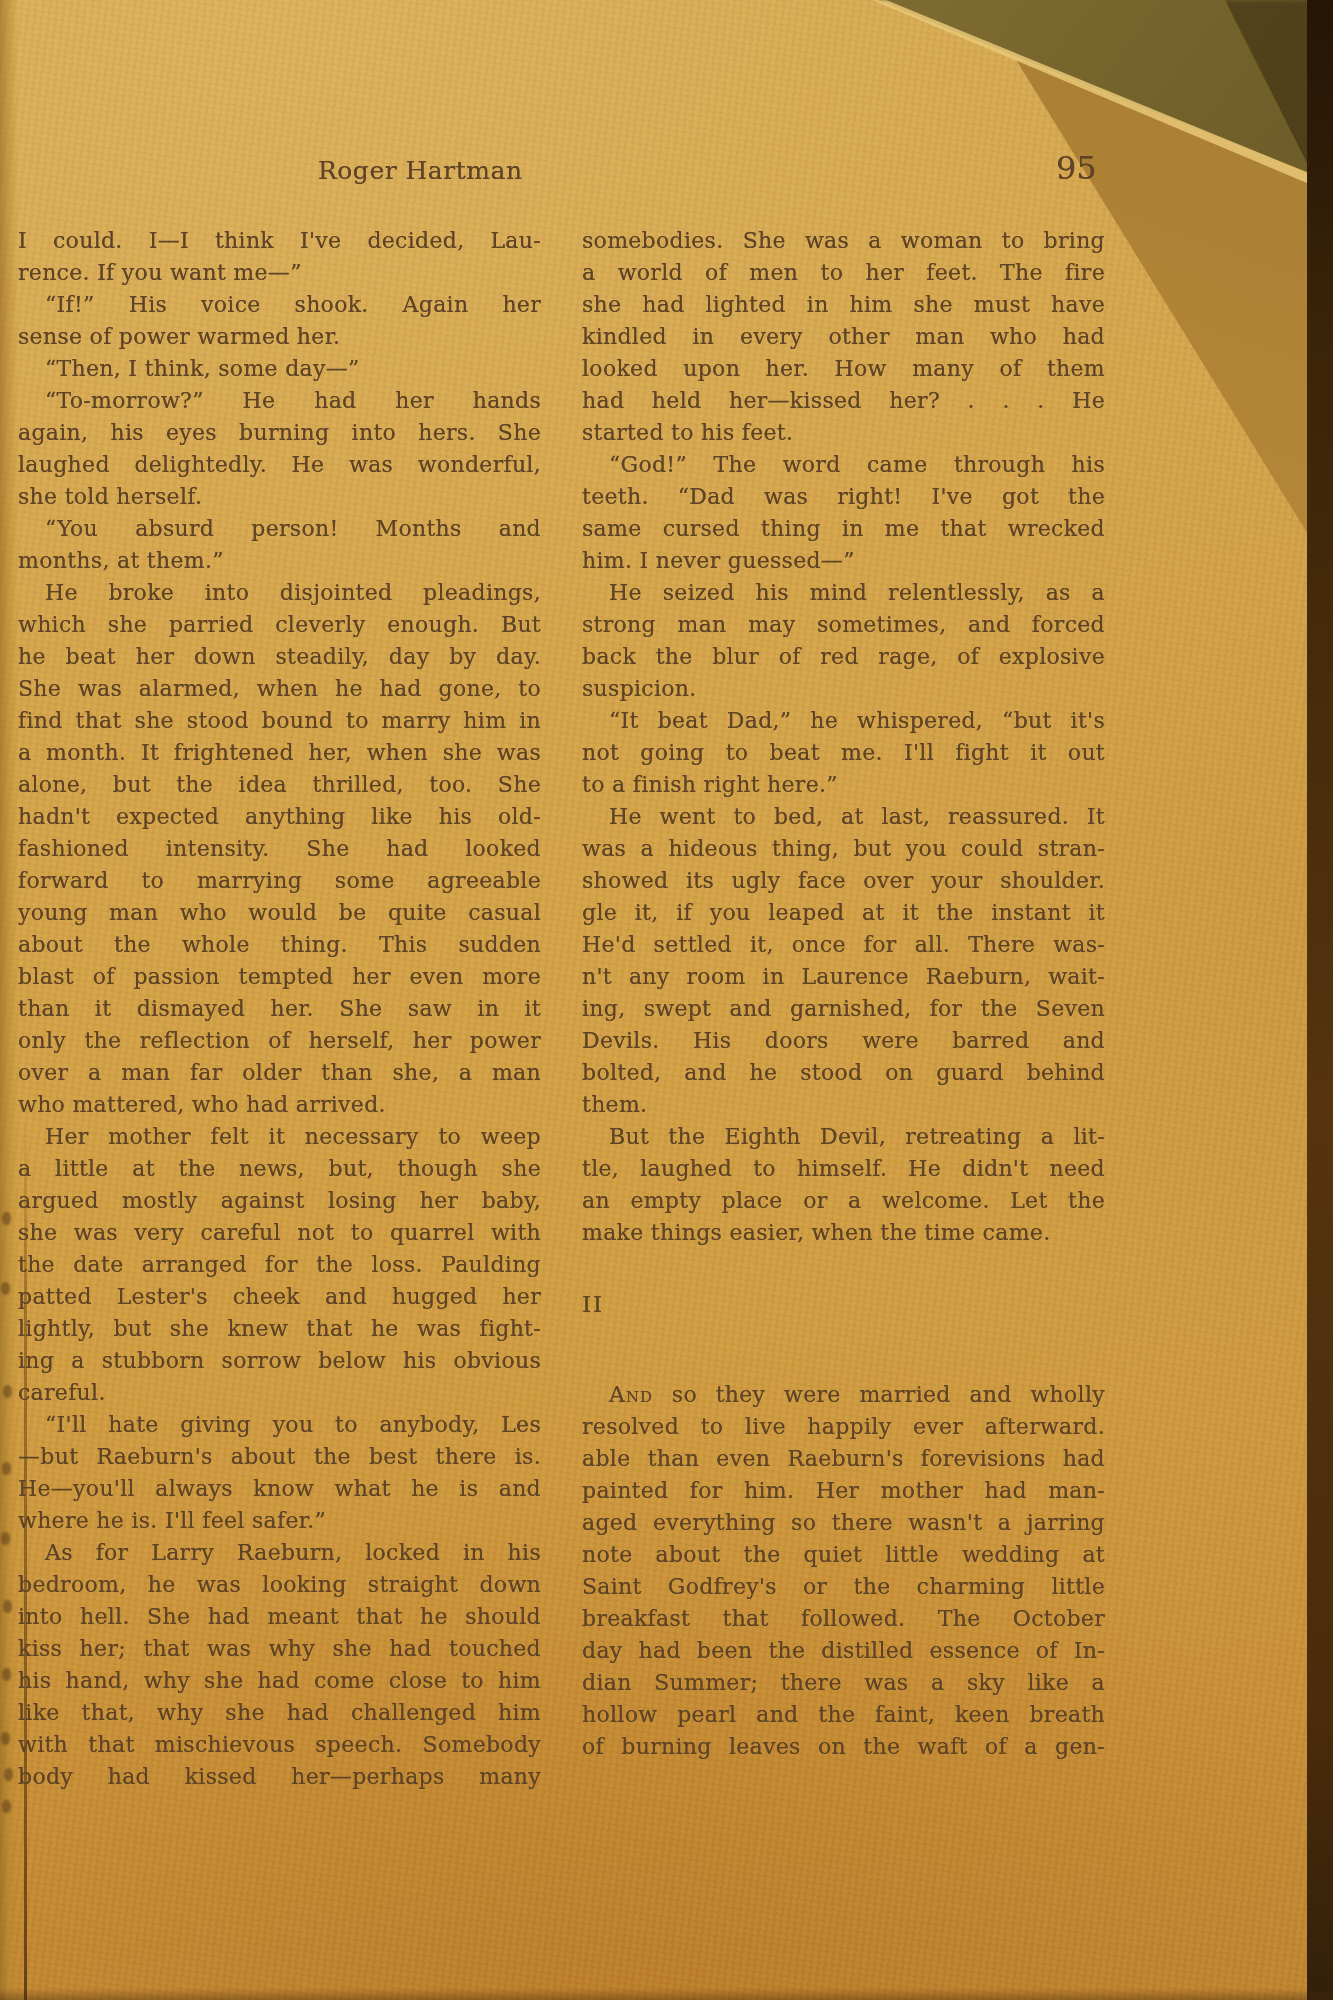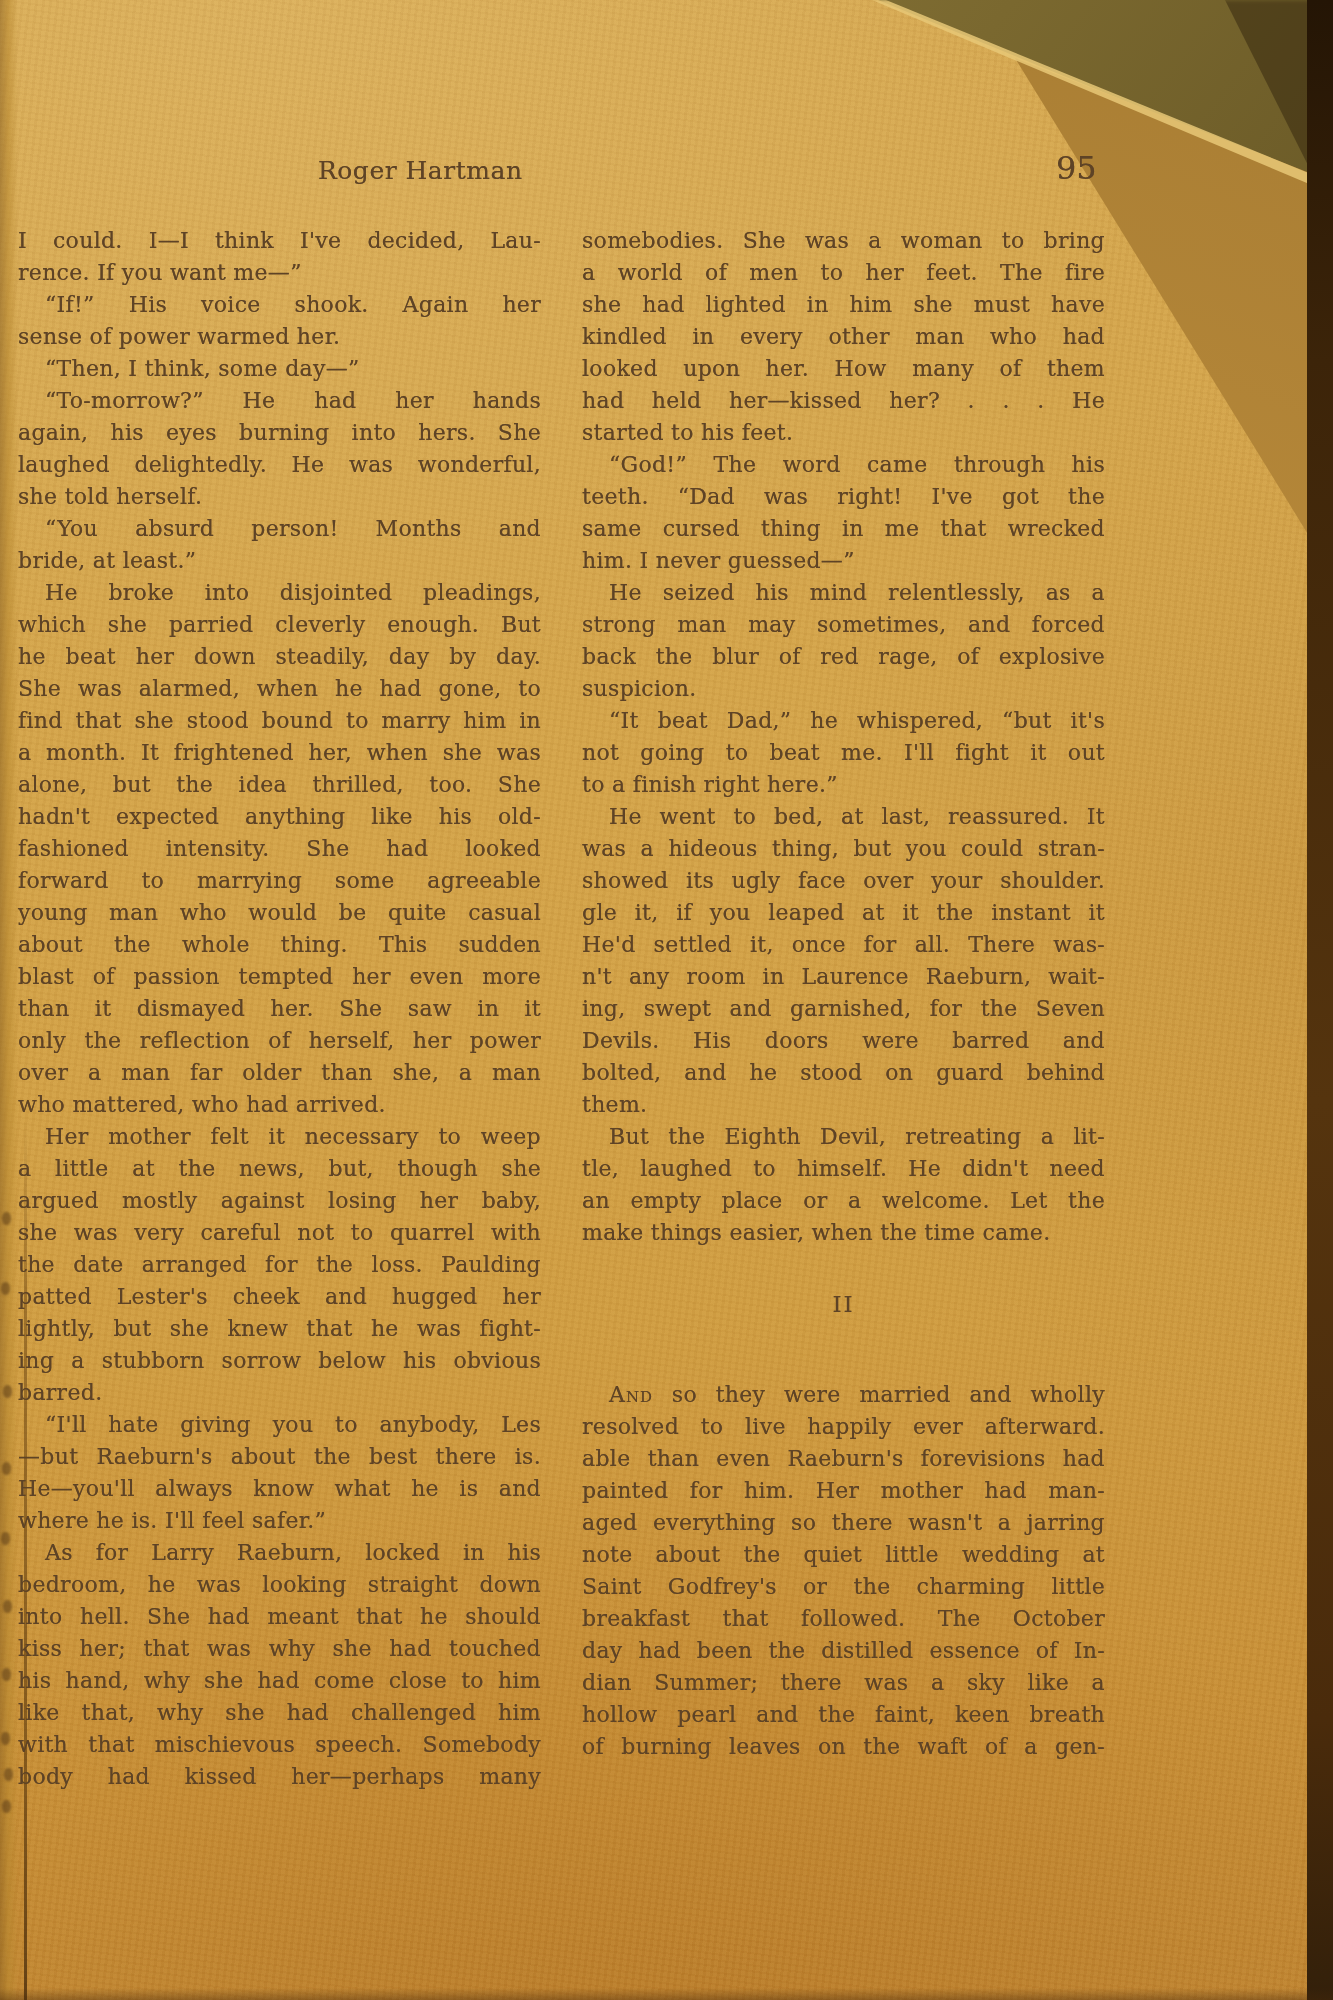--- a/index.html
+++ b/index.html
@@ -77,21 +77,21 @@
   .col-left{left:18px;}
   .col-right{left:582px;}
   .line{
     height:32px;line-height:32px;font-size:22px;letter-spacing:.3px;
     text-align:justify;text-align-last:justify;white-space:nowrap;overflow:visible;
   }
   .line.ragged{text-align-last:left;}
   .line.indent{padding-left:27px;}
   .section-heading{
     height:30px;line-height:30px;margin:40px 0 60px 0;
-    text-align:center;font-size:23px;letter-spacing:2px;
+    font-size:23px;letter-spacing:2px;
   }
   .lead-sc{font-variant:small-caps;letter-spacing:1px;}
 </style>
 </head>
 <body>
 
 <div id="page">
   <div class="grain"></div>
 
   <div class="fold-olive"></div>
@@ -121,21 +121,21 @@
       <div class="line">I could.  I—I think I've decided, Lau-</div>
       <div class="line ragged">rence.  If you want me—”</div>
       <div class="line indent">“If!”  His voice shook.  Again her</div>
       <div class="line ragged">sense of power warmed her.</div>
       <div class="line indent ragged">“Then, I think, some day—”</div>
       <div class="line indent">“To-morrow?”  He had her hands</div>
       <div class="line">again, his eyes burning into hers.  She</div>
       <div class="line">laughed delightedly.  He was wonderful,</div>
       <div class="line ragged">she told herself.</div>
       <div class="line indent">“You absurd person!  Months and</div>
-      <div class="line ragged">bride, at least.”</div>
+      <div class="line ragged">months, at them.”</div>
       <div class="line indent">He broke into disjointed pleadings,</div>
       <div class="line">which she parried cleverly enough.  But</div>
       <div class="line">he beat her down steadily, day by day.</div>
       <div class="line">She was alarmed, when he had gone, to</div>
       <div class="line">find that she stood bound to marry him in</div>
       <div class="line">a month.  It frightened her, when she was</div>
       <div class="line">alone, but the idea thrilled, too.  She</div>
       <div class="line">hadn't expected anything like his old-</div>
       <div class="line">fashioned intensity.  She had looked</div>
       <div class="line">forward to marrying some agreeable</div>
@@ -147,21 +147,21 @@
       <div class="line">over a man far older than she, a man</div>
       <div class="line ragged">who mattered, who had arrived.</div>
       <div class="line indent">Her mother felt it necessary to weep</div>
       <div class="line">a little at the news, but, though she</div>
       <div class="line">argued mostly against losing her baby,</div>
       <div class="line">she was very careful not to quarrel with</div>
       <div class="line">the date arranged for the loss.  Paulding</div>
       <div class="line">patted Lester's cheek and hugged her</div>
       <div class="line">lightly, but she knew that he was fight-</div>
       <div class="line">ing a stubborn sorrow below his obvious</div>
-      <div class="line ragged">barred.</div>
+      <div class="line ragged">careful.</div>
       <div class="line indent">“I'll hate giving you to anybody, Les</div>
       <div class="line">—but Raeburn's about the best there is.</div>
       <div class="line">He—you'll always know what he is and</div>
       <div class="line ragged">where he is.  I'll feel safer.”</div>
       <div class="line indent">As for Larry Raeburn, locked in his</div>
       <div class="line">bedroom, he was looking straight down</div>
       <div class="line">into hell.  She had meant that he should</div>
       <div class="line">kiss her; that was why she had touched</div>
       <div class="line">his hand, why she had come close to him</div>
       <div class="line">like that, why she had challenged him</div>

